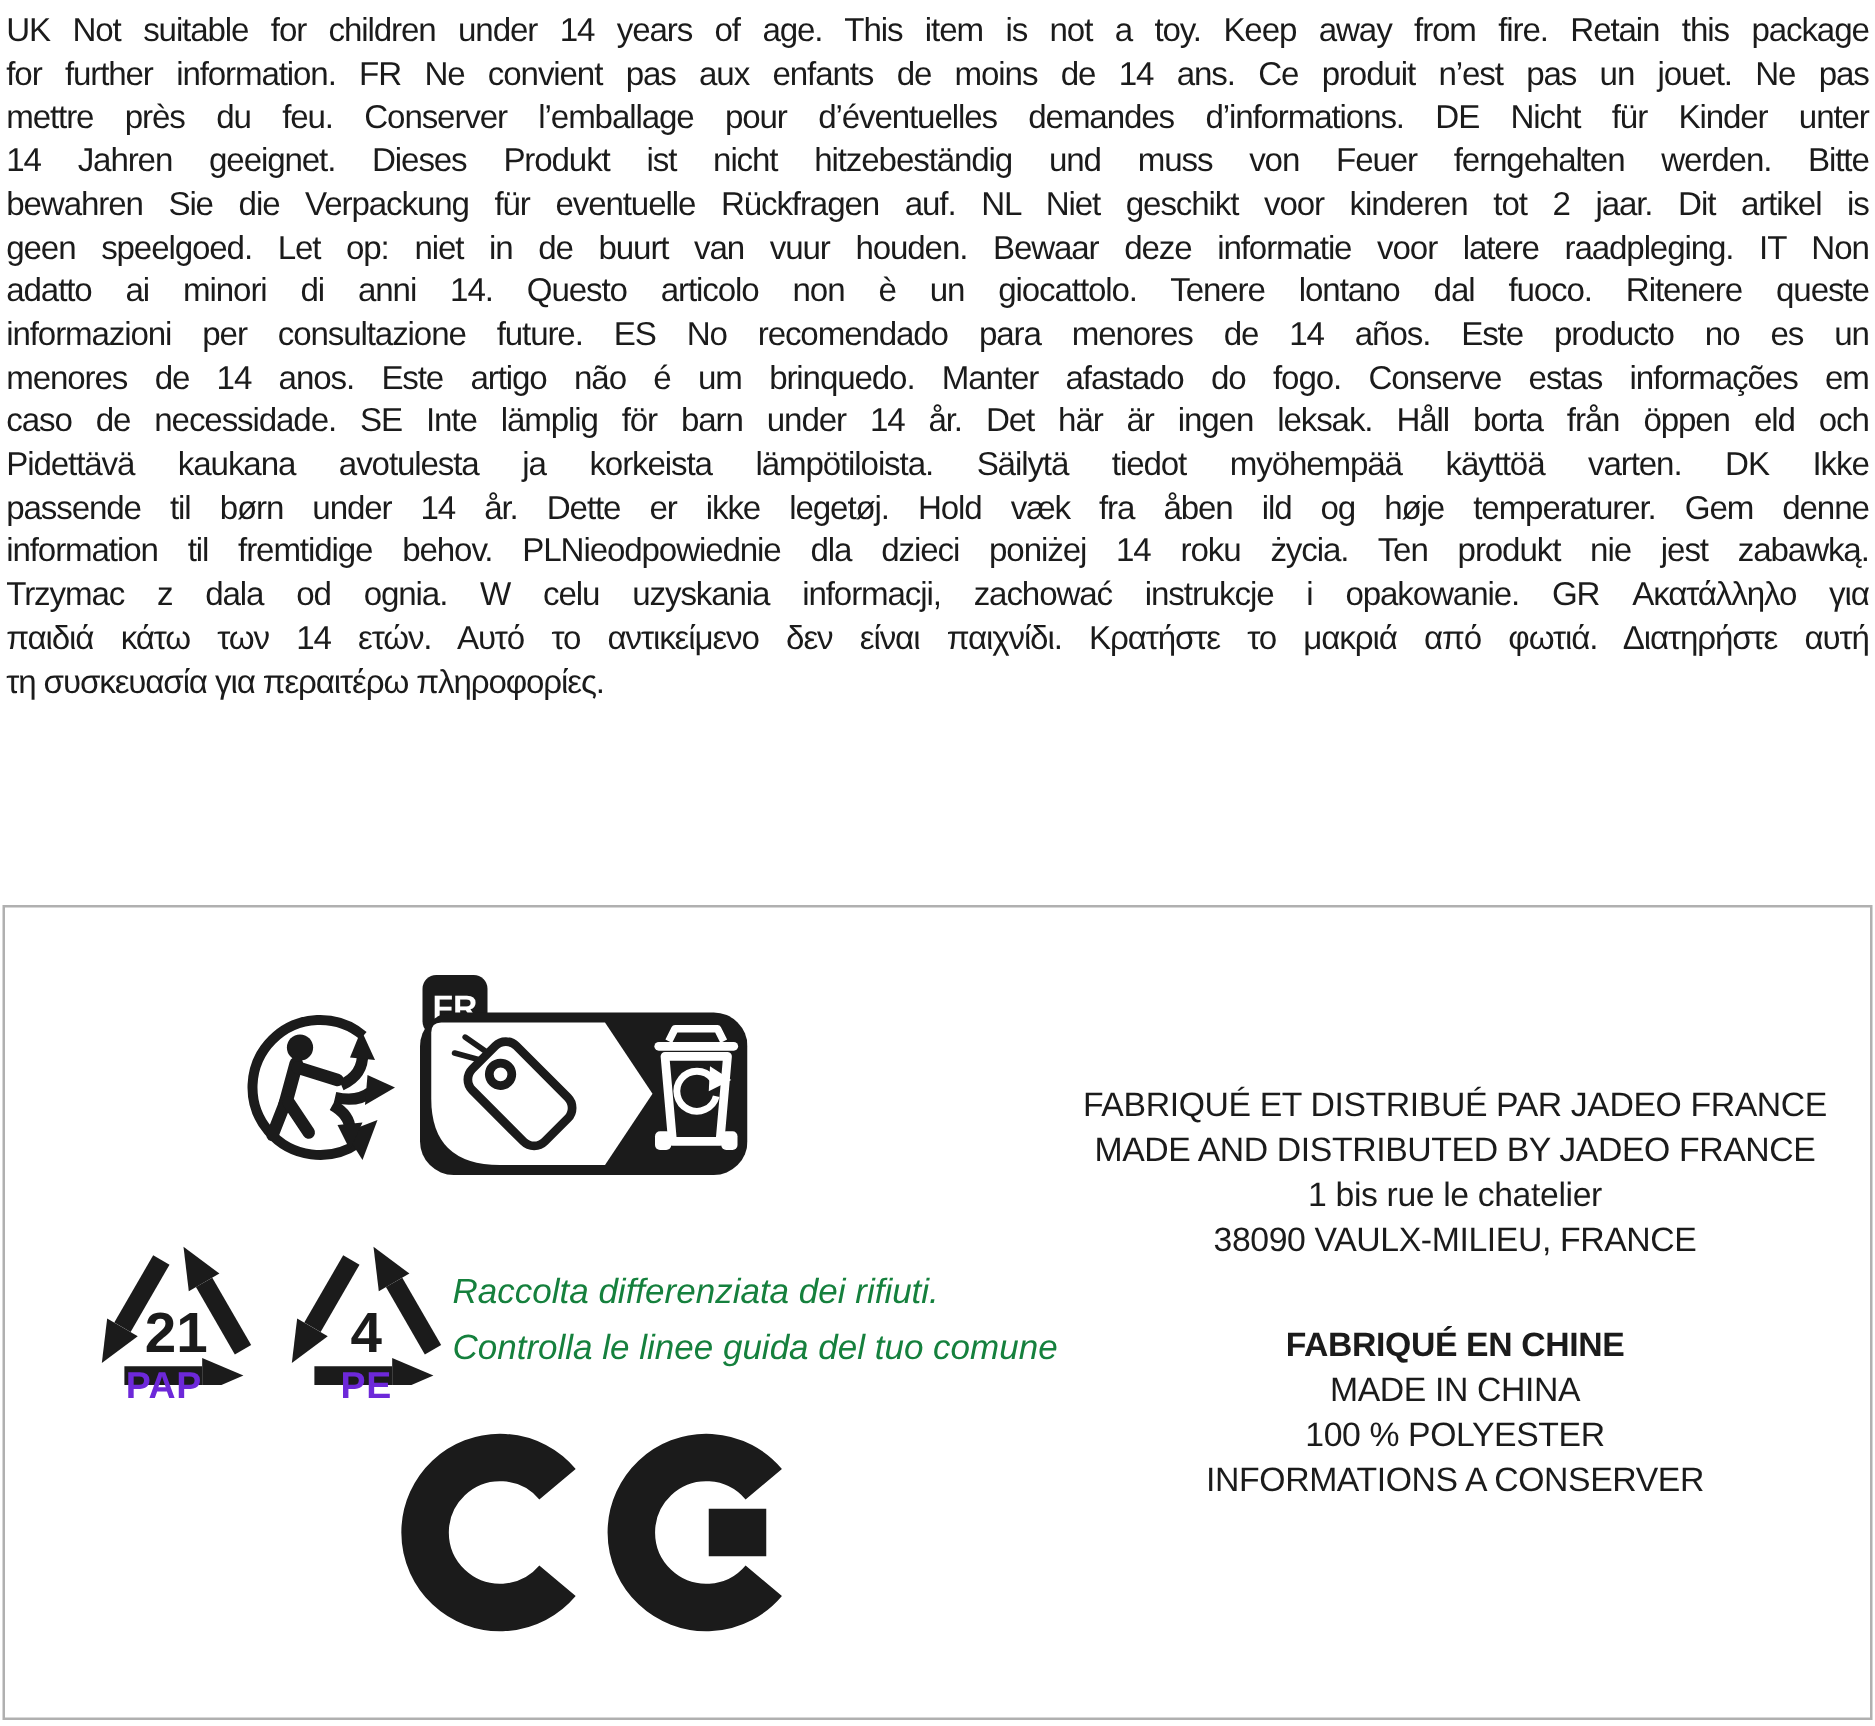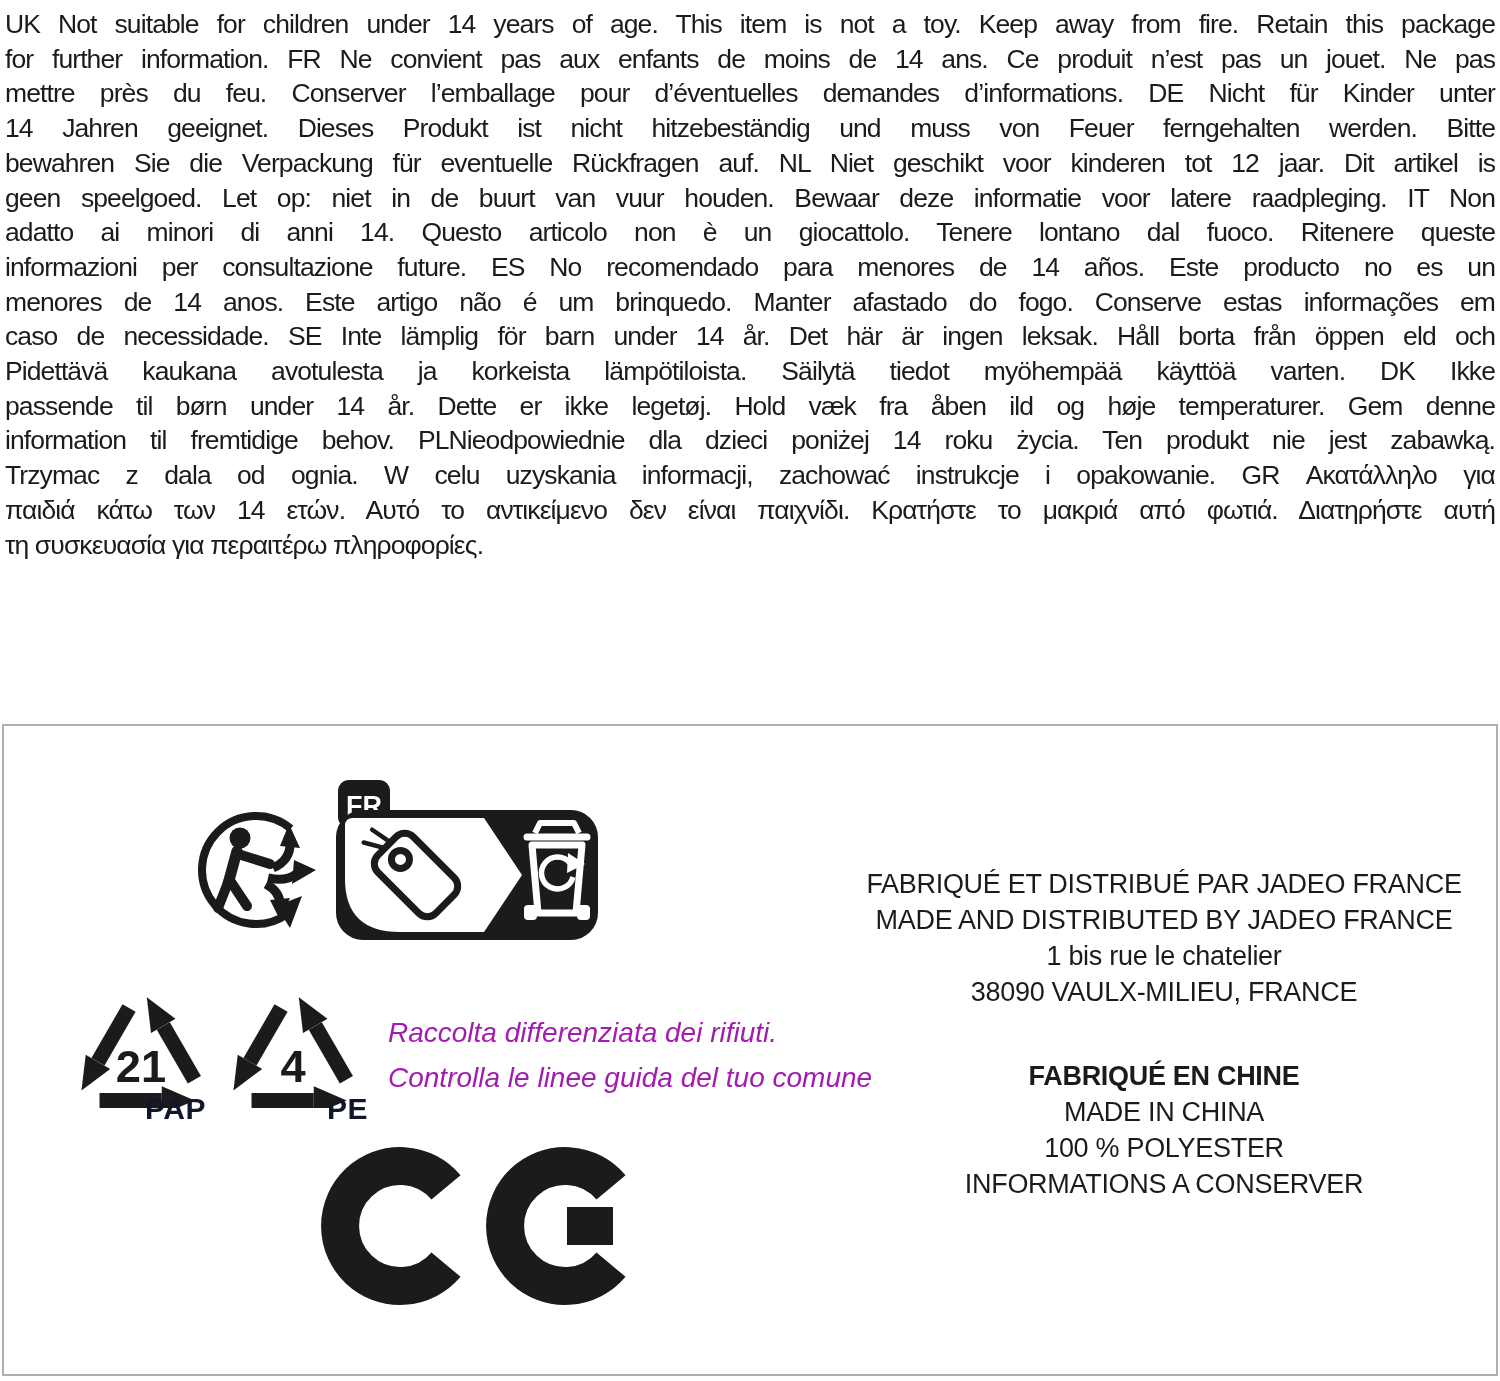--- a/index.html
+++ b/index.html
@@ -18,43 +18,43 @@
   
   .panel {
     position:absolute; left:2px; top:724px; width:1492px; height:648px;
     border:2px solid #b0b0b0; background:#ffffff;
   }
   .panel .abs { position:absolute; }
   .triman-wrap   { left:190px; top:78px;  width:132px; height:132px; }
   .frsign-wrap   { left:332px; top:54px;  width:216px; height:160px; }
   .tri1-wrap     { left:62px;  top:250px; width:150px; height:132px; }
   .tri2-wrap     { left:214px; top:250px; width:150px; height:132px; }
-  .mat-label     { width:150px; text-align:right; font-weight:bold; font-size:30px; letter-spacing:0.5px; color:#0f172a; }
+  .mat-label     { width:150px; text-align:center; font-weight:bold; font-size:30px; letter-spacing:0.5px; color:#6d28d9; }
   .mat-label-1   { left:52px;  top:366px; }
   .mat-label-2   { left:214px; top:366px; }
-  .sorting-note  { left:358px; top:284px; font-style:italic; font-size:28px; line-height:45px; color:#a21caf;margin-left:26px; }
+  .sorting-note  { left:358px; top:284px; font-style:italic; font-size:28px; line-height:45px; color:#15803d; }
   .ce-wrap       { left:316px; top:420px; width:330px; height:160px; }
   .rightcol {
     left:850px; top:140px; width:620px; text-align:center;
     font-size:27px; line-height:36px; letter-spacing:-0.3px; color:#1b1b1b;
   }
   .origin-block  { margin-top:48px; }
   .bold { font-weight:bold; }
 </style>
 </head>
 <body>
 
 <div class="page">
 
   <div class="warnings">
     <div class="warn-line">UK Not suitable for children under 14 years of age. This item is not a toy. Keep away from fire. Retain this package</div>
     <div class="warn-line">for further information. FR Ne convient pas aux enfants de moins de 14 ans. Ce produit n’est pas un jouet. Ne pas</div>
     <div class="warn-line">mettre près du feu. Conserver l’emballage pour d’éventuelles demandes d’informations. DE Nicht für Kinder unter</div>
     <div class="warn-line">14 Jahren geeignet. Dieses Produkt ist nicht hitzebeständig und muss von Feuer ferngehalten werden. Bitte</div>
-    <div class="warn-line">bewahren Sie die Verpackung für eventuelle Rückfragen auf. NL Niet geschikt voor kinderen tot 12 jaar. Dit artikel is</div>
+    <div class="warn-line">bewahren Sie die Verpackung für eventuelle Rückfragen auf. NL Niet geschikt voor kinderen tot 2 jaar. Dit artikel is</div>
     <div class="warn-line">geen speelgoed. Let op: niet in de buurt van vuur houden. Bewaar deze informatie voor latere raadpleging. IT Non</div>
     <div class="warn-line">adatto ai minori di anni 14. Questo articolo non è un giocattolo. Tenere lontano dal fuoco. Ritenere queste</div>
     <div class="warn-line">informazioni per consultazione future. ES No recomendado para menores de 14 años. Este producto no es un</div>
     <div class="warn-line">menores de 14 anos. Este artigo não é um brinquedo. Manter afastado do fogo. Conserve estas informações em</div>
     <div class="warn-line">caso de necessidade. SE Inte lämplig för barn under 14 år. Det här är ingen leksak. Håll borta från öppen eld och</div>
     <div class="warn-line">Pidettävä kaukana avotulesta ja korkeista lämpötiloista. Säilytä tiedot myöhempää käyttöä varten. DK Ikke</div>
     <div class="warn-line">passende til børn under 14 år. Dette er ikke legetøj. Hold væk fra åben ild og høje temperaturer. Gem denne</div>
     <div class="warn-line">information til fremtidige behov. PLNieodpowiednie dla dzieci poniżej 14 roku życia. Ten produkt nie jest zabawką.</div>
     <div class="warn-line">Trzymac z dala od ognia. W celu uzyskania informacji, zachować instrukcje i opakowanie. GR Ακατάλληλο για</div>
     <div class="warn-line">παιδιά κάτω των 14 ετών. Αυτό το αντικείμενο δεν είναι παιχνίδι. Κρατήστε το μακριά από φωτιά. Διατηρήστε αυτή</div>

